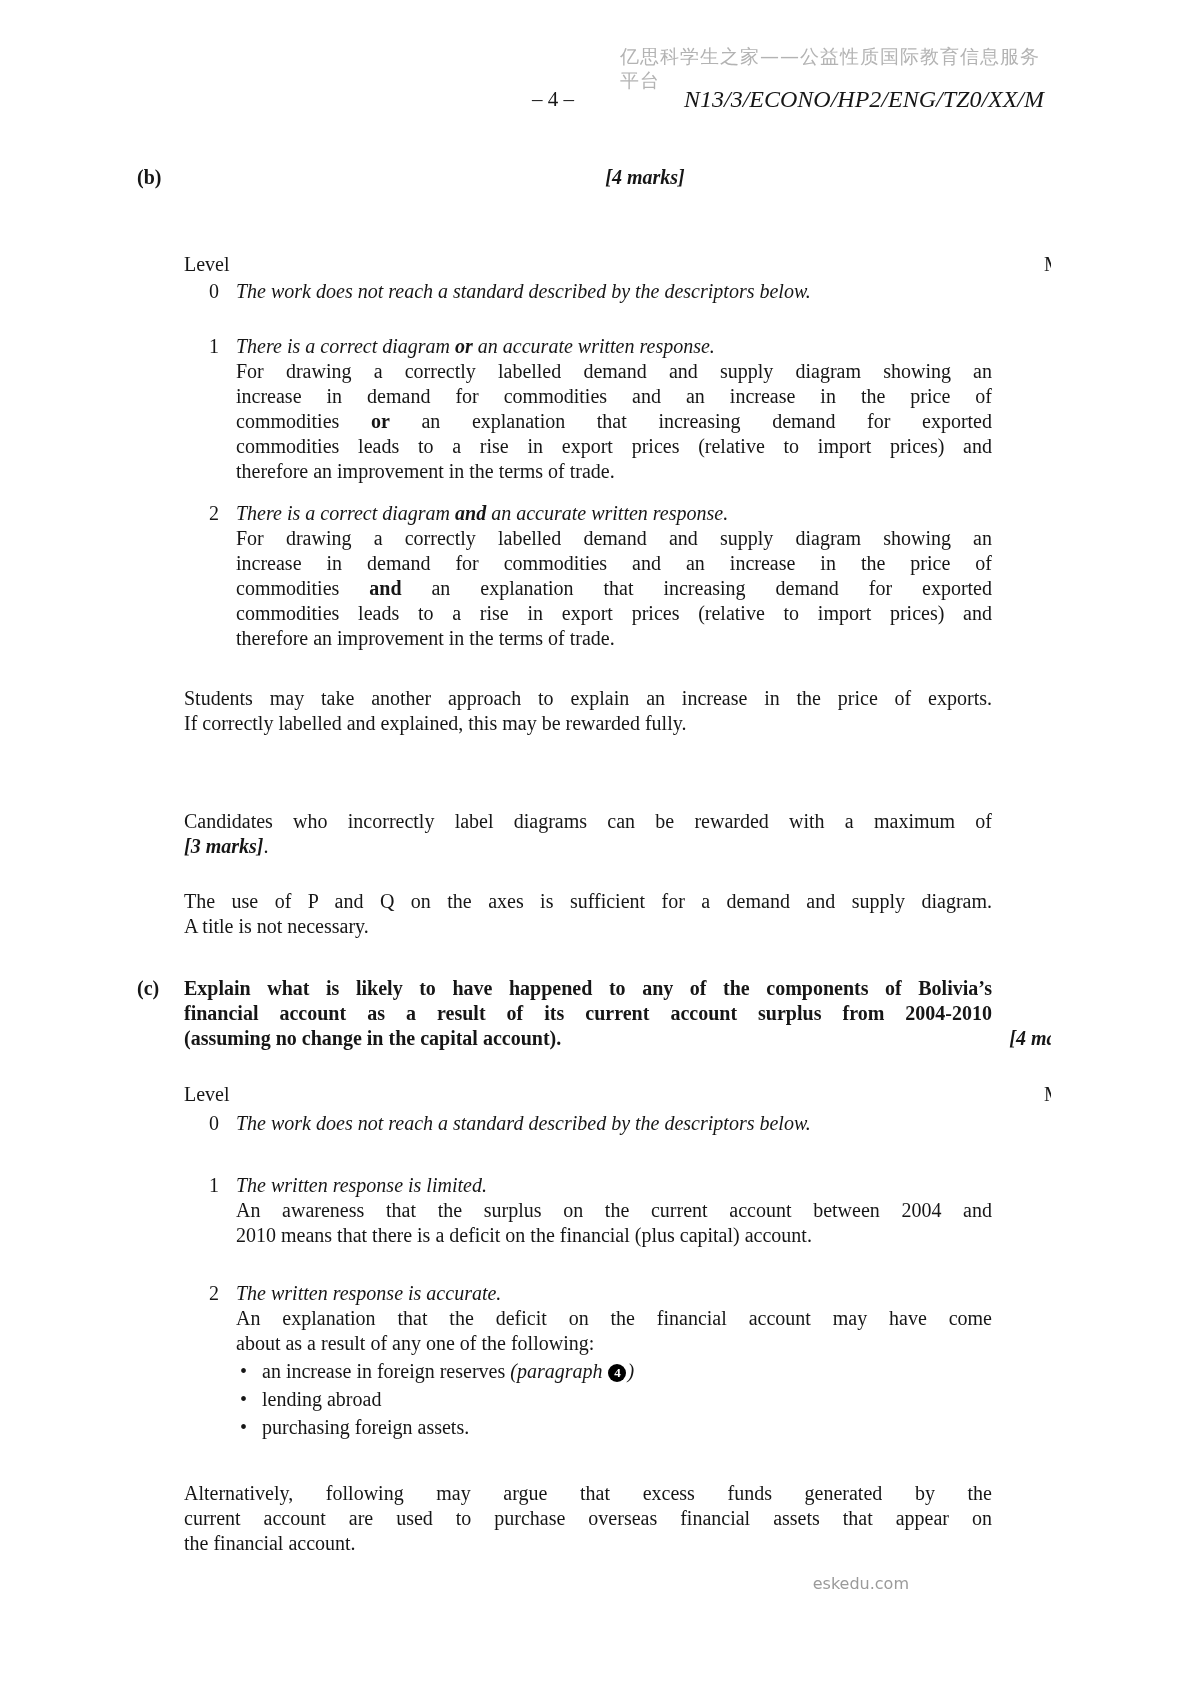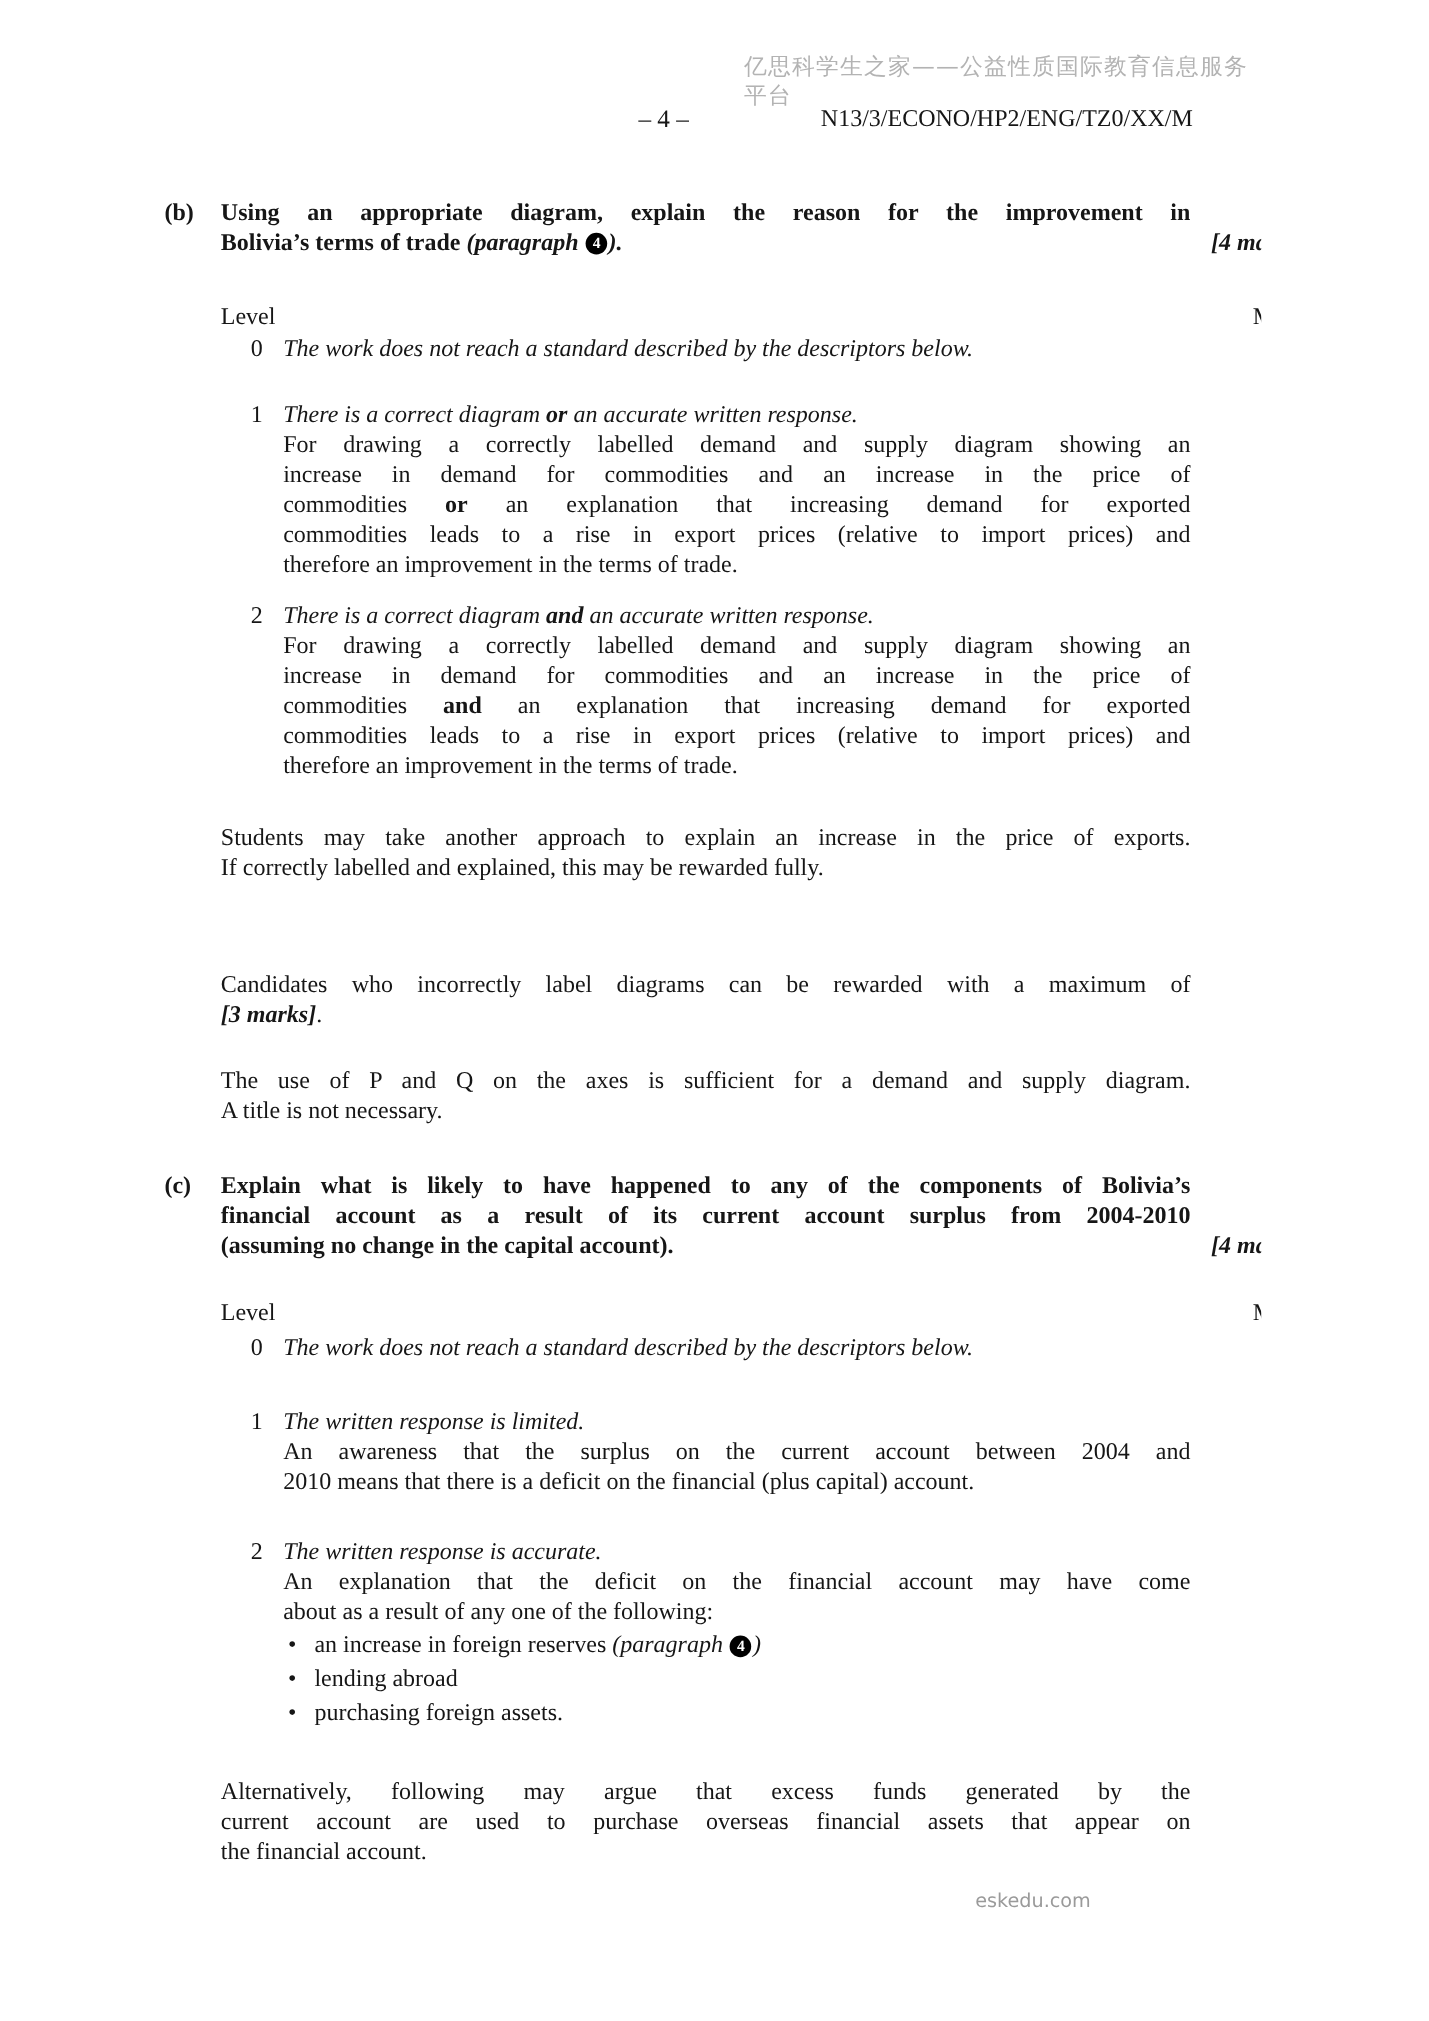--- a/index.html
+++ b/index.html
@@ -14,21 +14,21 @@
     line-height:25px;
     overflow:hidden;
   }
   
   .banner{
     position:absolute; left:620px; top:44px;
     font-family:"DejaVu Sans","Liberation Sans",sans-serif;
     font-size:19px; line-height:24px; color:#b3b3b3; letter-spacing:1px;
   }
   .pageno{position:absolute; left:532px; top:87px; font-size:21px;}
-  .code{position:absolute; left:684px; top:87px; font-size:20px;}
+  .code{position:absolute; left:684px; top:87px; font-size:24px;font-style:italic;}
   
   .tline{min-height:25px; text-align:left;}
   .tline.just{text-align:justify; text-align-last:justify;}
   .tline.bullet{padding-left:4px; margin-top:3px;}
   .dot{display:inline-block; width:22px; font-style:normal;}
   .b{font-weight:bold;}
   .i{font-style:italic;}
   .circ{
     display:inline-block; width:18px; height:18px; border-radius:50%;
     background:#000; color:#fff; font-size:13px; line-height:18px;
@@ -77,24 +77,20 @@
 <body>
 
 <div class="page">
 
   <div class="banner">亿思科学生之家——公益性质国际教育信息服务平台</div>
   <div class="pageno">– 4 –</div>
   <div class="code">N13/3/ECONO/HP2/ENG/TZ0/XX/M</div>
 
   <div class="q-row" id="q-b">
     <div class="q-marker">(b)</div>
-    <div class="q-text">
-        <div class="tline just"><span class="b">Using an appropriate diagram, explain the reason for the improvement in</span></div>
-        <div class="tline"><span class="b">Bolivia’s terms of trade </span><span class="b i">(paragraph </span><span class="b circ">4</span><span class="b i">).</span></div>
-      </div>
     <div class="q-marks">[4 marks]</div>
   </div>
 
   <div class="lv-head" id="lvhead-b">
     <span>Level</span>
     <span class="sp"></span>
     <span class="marks-head">Marks</span>
   </div>
 
   <div class="lv-rows" id="rows-b">

